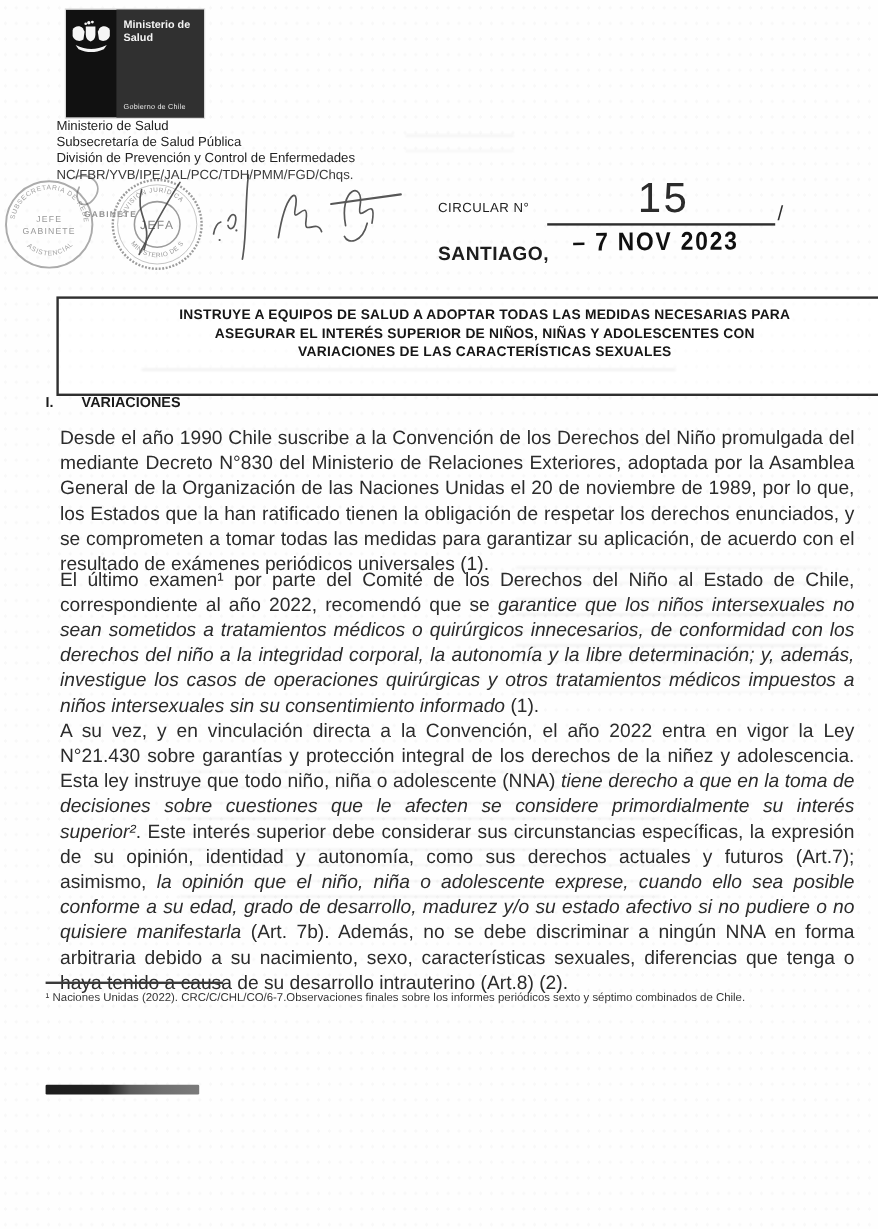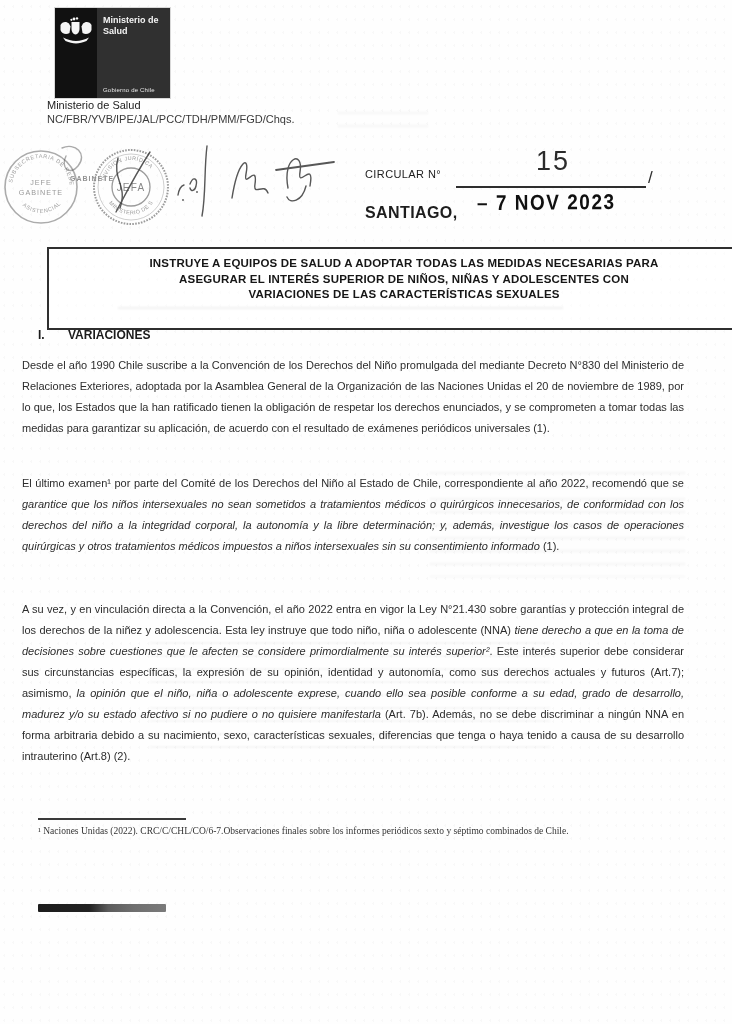--- a/index.html
+++ b/index.html
@@ -19,41 +19,41 @@
   .logo-footer{position:absolute;left:48px;bottom:5px;color:#e9e9e9;font-size:6px;letter-spacing:.2px;}
   .emblem{position:absolute;left:2px;top:8px;}
 
   
   .sender{left:47px;top:99px;font-size:11px;line-height:13.5px;color:#222;}
   .sender div{white-space:nowrap;}
   .initials{color:#3a3a3a;}
 
   
   .circ-label{left:365px;top:168px;font-size:11px;font-weight:normal;letter-spacing:.4px;color:#1d1d1d;}
-  .circ-number{left:458px;top:146px;width:190px;text-align:center;font-size:27px;color:#2b2b2b;letter-spacing:2px;}
+  .circ-number{left:458px;top:146px;width:190px;text-align:center;font-size:35px;color:#2b2b2b;letter-spacing:2px;}
   .circ-line{left:456px;top:168px;width:190px;height:18px;border-bottom:2px solid #2e2e2e;}
   .circ-slash{left:648px;top:168px;font-size:17px;color:#2e2e2e;}
   .city-label{left:365px;top:204px;font-size:16px;font-weight:bold;letter-spacing:.4px;color:#1d1d1d;}
   .date-stamp{left:477px;top:191px;font-size:19px;font-weight:bold;color:#101010;letter-spacing:1.5px;transform:scaleY(1.12) rotate(-.4deg);transform-origin:left top;white-space:nowrap;}
 
   
   .title-box{left:47px;top:247px;width:714px;box-sizing:border-box;border:2px solid #2f2f2f;padding:7px 8px 25px;background:rgba(255,255,255,.6);}
   .title-box div{text-align:center;font-size:11.5px;font-weight:bold;line-height:15.5px;color:#161616;letter-spacing:.2px;}
 
   
   .sec-head{left:38px;top:328px;font-size:12px;font-weight:bold;color:#1b1b1b;}
   .sec-head .num{display:inline-block;width:30px;}
-  .para{left:22px;width:662px;font-size:11px;line-height:21px;text-align:justify;color:#2c2c2c;}
+  .para{left:50px;width:662px;font-size:16px;line-height:21px;text-align:justify;color:#2c2c2c;}
   .p1{top:355px;} .p2{top:473px;} .p3{top:599px;}
   .it{font-style:italic;}
 
   
   .fn-rule{left:38px;top:818px;width:148px;border-top:2px solid #3a3a3a;}
   .footnote{left:38px;width:662px;font-size:9.5px;line-height:13px;color:#333;}
-  .f1{top:825px;font-family:Liberation Serif, serif;} .f2{top:851px;}
+  .f1{top:825px;} .f2{top:851px;}
 
   
   .smudge-bar{left:38px;top:904px;width:128px;height:8px;
     background:linear-gradient(90deg,#1c1c1c 0%,#222 40%,#5c5c5c 55%,#6f6f6f 75%,#7a7a7a 100%);border-radius:1px;}
 
   
   .ghost{background:repeating-linear-gradient(180deg,rgba(70,70,70,.9) 0 2px,transparent 2px 13px);
     opacity:.055;filter:blur(1px);}
   .gA{left:338px;top:112px;width:90px;height:24px;}
   .gB{left:118px;top:307px;width:445px;height:8px;opacity:.08;}
@@ -81,20 +81,22 @@
           <path d="M6 21.5 c9 4.5 17 4.5 26 0 l-2.5 3.5 c-7.5 3.2-13.5 3.2-21 0 z"></path>
         </g>
       </svg>
     </span>
     <div class="logo-title">Ministerio de Salud</div>
     <div class="logo-footer">Gobierno de Chile</div>
   </div>
 
   <div class="abs sender">
     <div>Ministerio de Salud</div>
+    <div>Subsecretaría de Salud Pública</div>
+    <div>División de Prevención y Control de Enfermedades</div>
     <div class="initials">NC/FBR/YVB/IPE/JAL/PCC/TDH/PMM/FGD/Chqs.</div>
   </div>
 
   <div class="abs" style="left:0;top:140px;">
     <svg width="345" height="125" viewBox="0 0 345 125">
       <defs>
         <path id="arcLT" d="M 12 47 A 29 29 0 1 1 70 47"></path>
         <path id="arcLB" d="M 21 64 A 27 27 0 0 0 61 64"></path>
         <path id="arcST" d="M 104 47 A 27 27 0 1 1 158 47"></path>
         <path id="arcSB" d="M 109 63 A 27 27 0 0 0 153 63"></path>

